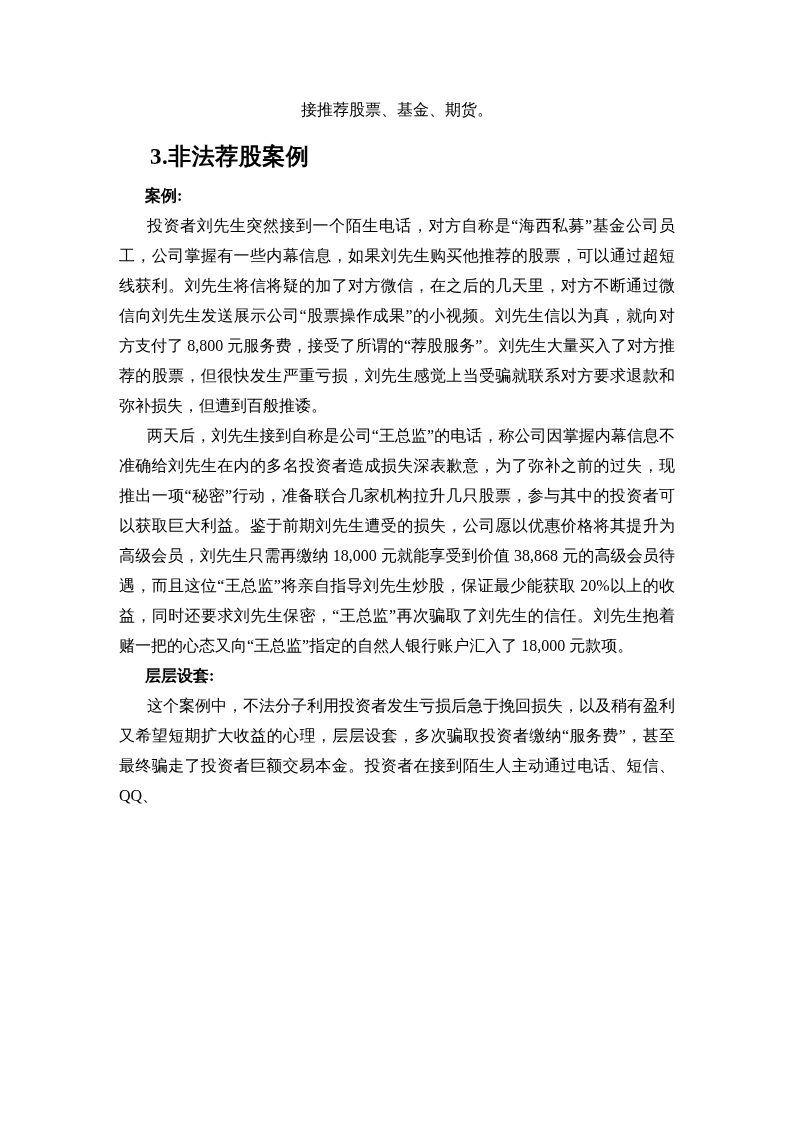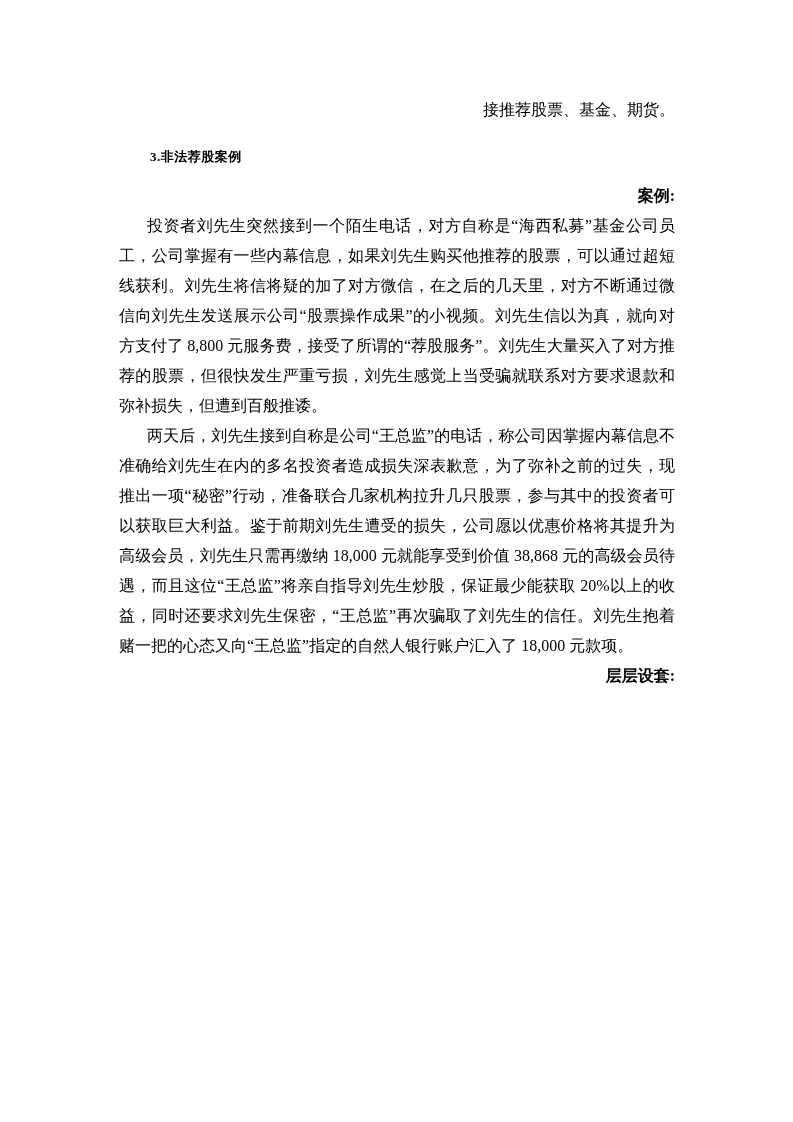--- a/index.html
+++ b/index.html
@@ -19,34 +19,34 @@
     font-family: "Liberation Serif", "DejaVu Serif", serif;
     font-size: 16px;
     line-height: 30px;
     overflow: hidden;
   }
   .page p {
     margin: 0;
   }
   .continuation-para {
     text-indent: 0;
-    text-align: right;
+    text-align: center;
   }
   .section-heading {
     margin: 17px 0 9px 0;
     padding-left: 31px;
-    font-size: 13px;
+    font-size: 23px;
     font-weight: 700;
     line-height: 30px;
     letter-spacing: 0.5px;
   }
   .label-para {
     font-weight: 700;
     text-indent: 26px;
-    text-align: right;
+    text-align: left;
   }
   .body-para {
     text-indent: 28px;
     text-align: justify;
     text-justify: inter-ideograph;
     font-family: Liberation Serif, serif;
   }
 </style>
 </head>
 <body>
@@ -59,14 +59,15 @@
 
   <p class="label-para">案例:</p>
 
   <p class="body-para">投资者刘先生突然接到一个陌生电话，对方自称是“海西私募”基金公司员工，公司掌握有一些内幕信息，如果刘先生购买他推荐的股票，可以通过超短线获利。刘先生将信将疑的加了对方微信，在之后的几天里，对方不断通过微信向刘先生发送展示公司“股票操作成果”的小视频。刘先生信以为真，就向对方支付了 8,800 元服务费，接受了所谓的“荐股服务”。刘先生大量买入了对方推荐的股票，但很快发生严重亏损，刘先生感觉上当受骗就联系对方要求退款和弥补损失，但遭到百般推诿。</p>
 
   <p class="body-para">两天后，刘先生接到自称是公司“王总监”的电话，称公司因掌握内幕信息不准确给刘先生在内的多名投资者造成损失深表歉意，为了弥补之前的过失，现推出一项“秘密”行动，准备联合几家机构拉升几只股票，参与其中的投资者可以获取巨大利益。鉴于前期刘先生遭受的损失，公司愿以优惠价格将其提升为高级会员，刘先生只需再缴纳 18,000 元就能享受到价值 38,868 元的高级会员待遇，而且这位“王总监”将亲自指导刘先生炒股，保证最少能获取 20%以上的收益，同时还要求刘先生保密，“王总监”再次骗取了刘先生的信任。刘先生抱着赌一把的心态又向“王总监”指定的自然人银行账户汇入了 18,000 元款项。</p>
 
 
   <p class="label-para">层层设套:</p>
 
+  <p class="body-para">这个案例中，不法分子利用投资者发生亏损后急于挽回损失，以及稍有盈利又希望短期扩大收益的心理，层层设套，多次骗取投资者缴纳“服务费”，甚至最终骗走了投资者巨额交易本金。投资者在接到陌生人主动通过电话、短信、QQ、</p>
 
 </div>
 
 </body></html>

